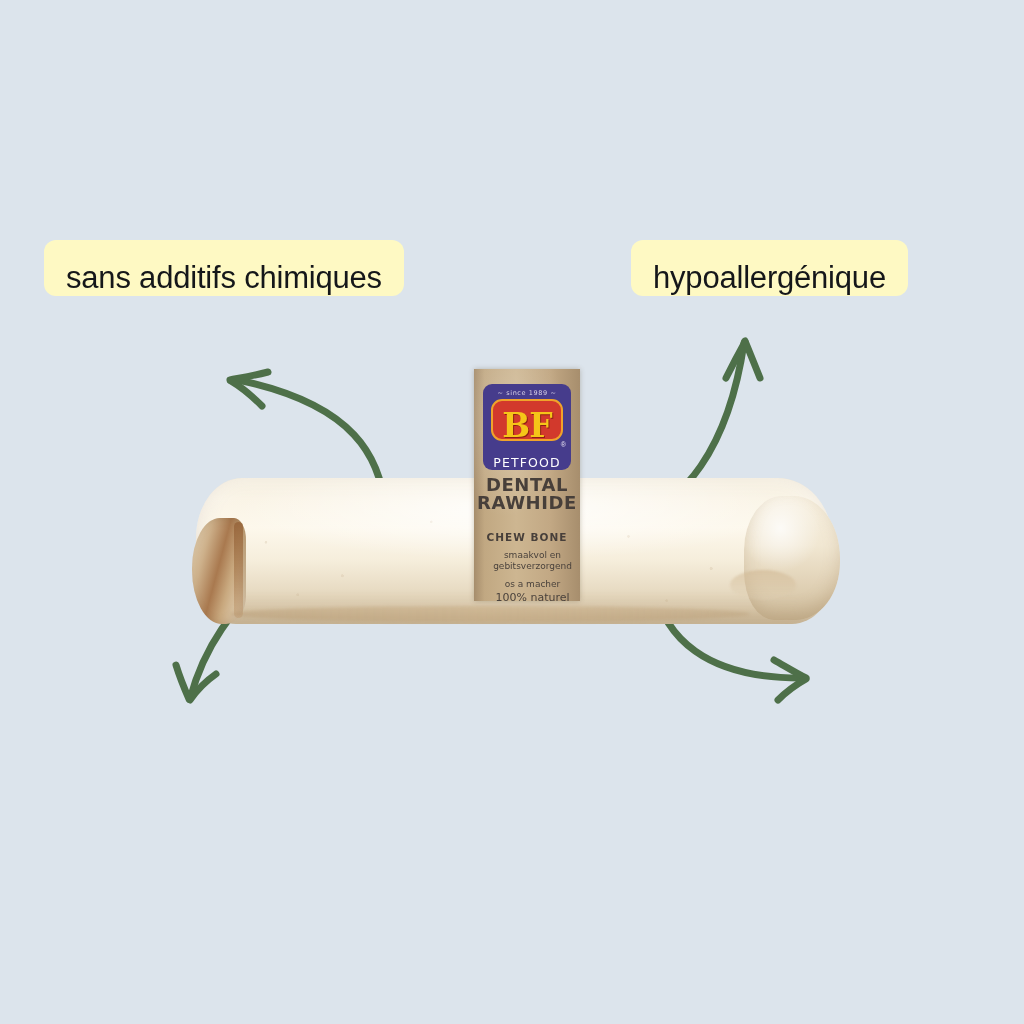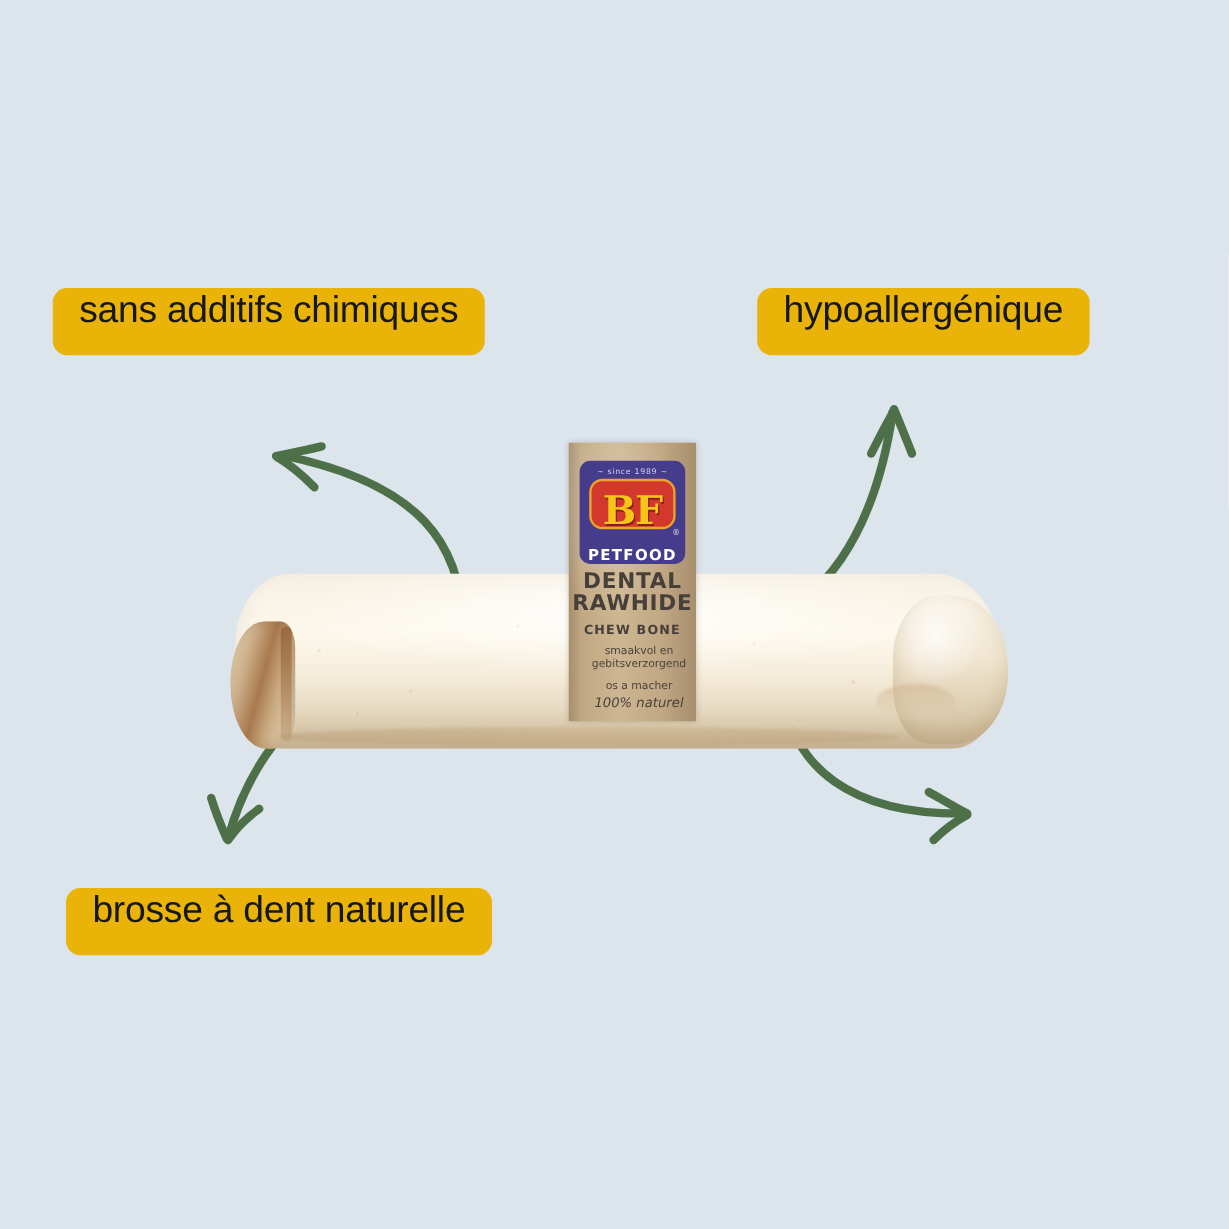--- a/index.html
+++ b/index.html
@@ -10,24 +10,24 @@
   }
   #stage {
     position: relative;
     width: 1024px; height: 1024px;
     background: #dce4ec;
   }
 
   
   .pill {
     position: absolute;
-    background: #eab308;
+    background: #fef9c3;
     border-radius: 12px;
     display: flex;
-    align-items: flex-start;
+    align-items: flex-end;
     justify-content: center;
     padding: 0 22px;
     height: 56px;
     color: #15171a;
     font-size: 31px;
     letter-spacing: -0.2px;
     white-space: nowrap;
   }
   #pill-tl { left: 44px;  top: 240px; }
   #pill-tr { left: 631px; top: 240px; }
@@ -195,54 +195,54 @@
   .badge-reg {
     position: absolute;
     right: 5px; bottom: 22px;
     color: #e8e3f2;
     font-size: 7px;
   }
   .badge-petfood {
     margin-top: 4px;
     color: #ffffff;
     font-size: 12.5px;
-    font-weight: bold;
+    font-weight: normal;
     letter-spacing: 1.1px;
     font-family: "DejaVu Sans", sans-serif;
   }
   
   .kraft-name {
     margin-top: 6px;
     text-align: center;
     color: #473f3a;
     font-family: "DejaVu Sans", sans-serif;
   }
   .kraft-dental, .kraft-rawhide {
     font-size: 18px;
     font-weight: bold;
     letter-spacing: 0.6px;
     line-height: 1.02;
   }
   .kraft-chewbone {
     font-size: 10.5px;
     font-weight: bold;
     letter-spacing: 1px;
-    margin-top: 6px;
+    margin-top: 18px;
   }
   .kraft-claims {
     margin-top: 7px;
     text-align: center;
     color: #4a423c;
     font-size: 9px;
     line-height: 1.3;
     font-family: "DejaVu Sans", sans-serif;
     margin-left: 11px;
   }
   .kraft-claims .fr { margin-top: 6px; }
-  .kraft-claims .pct { font-size: 11px; font-style: italic; }
+  .kraft-claims .pct { font-size: 11px; }
   
   .kraft-fineprint {
     margin-top: 8px;
     width: 84px;
     display: flex;
     flex-direction: column;
     gap: 2.6px;
     opacity: 0.75;
   }
   .kraft-fineprint i {
@@ -332,17 +332,14 @@
 
     </div>
   </div>
 
   <div class="pill" id="pill-tl">
     <span>sans additifs chimiques</span>
   </div>
   <div class="pill" id="pill-tr">
     <span>hypoallergénique</span>
   </div>
-  <div class="pill" id="pill-bl">
-    <span>brosse à dent naturelle</span>
-  </div>
 
 </div>
 
 </body></html>

